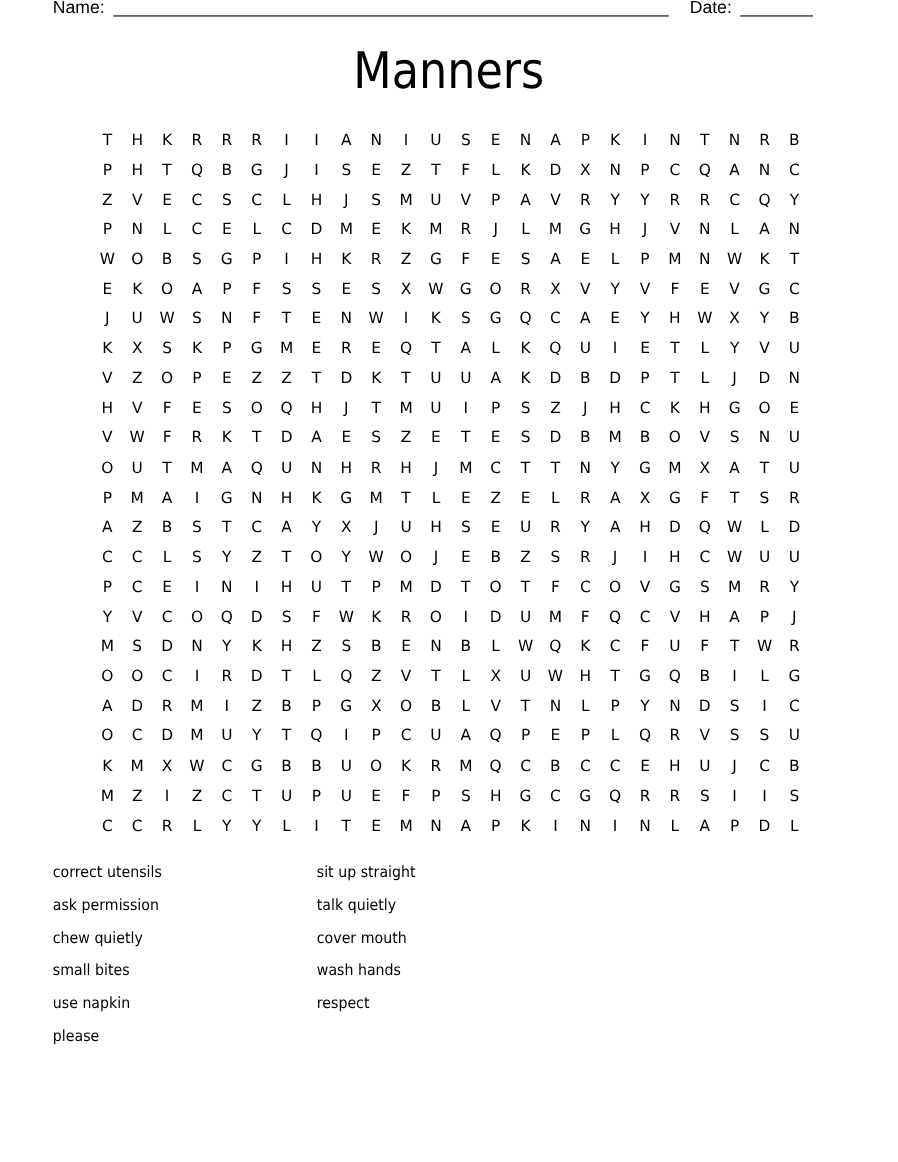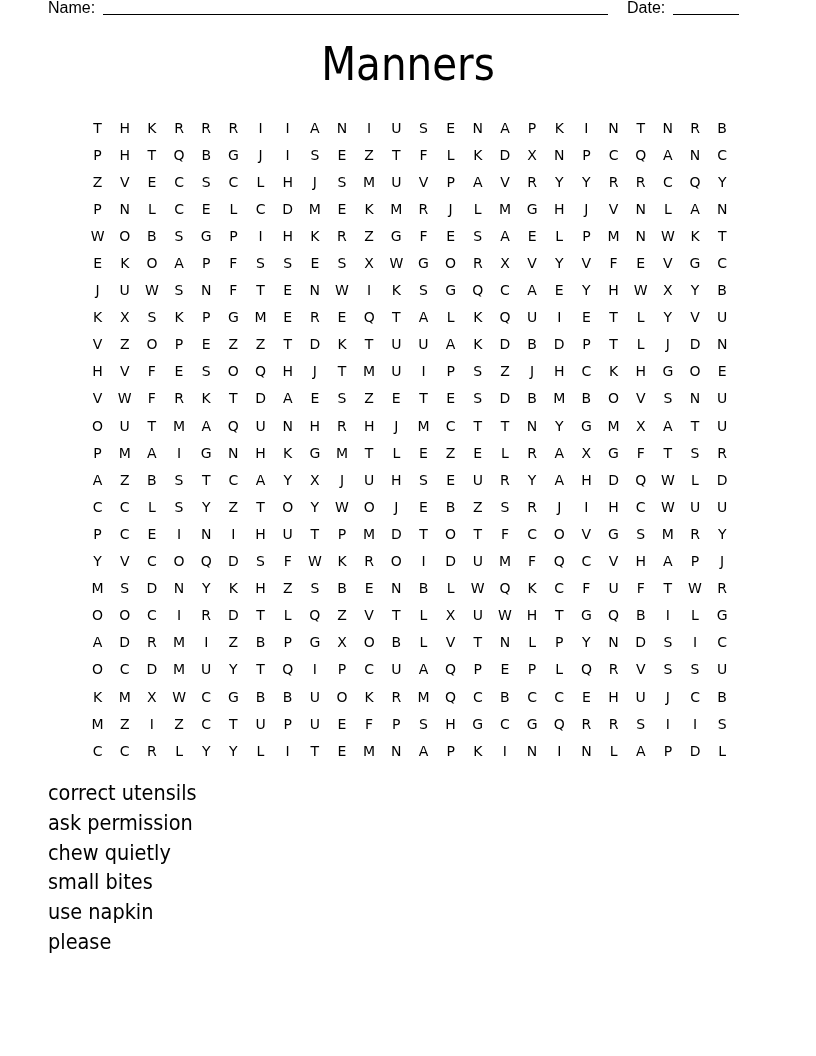--- a/index.html
+++ b/index.html
@@ -23,21 +23,21 @@
       position: absolute; top: 114px; left: 84px;
       display: grid;
       grid-template-columns: repeat(24, 27.17px);
       grid-auto-rows: 27.1px;
       font-family: "DejaVu Sans", sans-serif; font-size: 14px;
     }
     .cell { display: flex; align-items: center; justify-content: center; }
     .words {
       position: absolute; top: 779px; left: 48px; width: 720px;
       display: grid; grid-template-columns: 240px 240px 240px;
-      font-family: "DejaVu Sans", sans-serif; font-size: 21px; line-height: 29.8px;
+      font-family: "DejaVu Sans", sans-serif; font-size: 14px; line-height: 29.8px;
     }
     .word-col { display: flex; flex-direction: column; }
     .word { white-space: nowrap; transform-origin: left center; transform: scaleX(0.92); }
   </style>
 </head>
 <body>
 
 <div class="header-line">
   <span class="name-label">Name:</span>
   <span class="name-blank"></span>
@@ -628,13 +628,20 @@
 
 <div class="words" id="words">
     <div class="word-col">
       <div class="word">correct utensils</div>
       <div class="word">ask permission</div>
       <div class="word">chew quietly</div>
       <div class="word">small bites</div>
       <div class="word">use napkin</div>
       <div class="word">please</div>
     </div>
+    <div class="word-col">
+      <div class="word">sit up straight</div>
+      <div class="word">talk quietly</div>
+      <div class="word">cover mouth</div>
+      <div class="word">wash hands</div>
+      <div class="word">respect</div>
+    </div>
   </div>
 
 </body></html>

